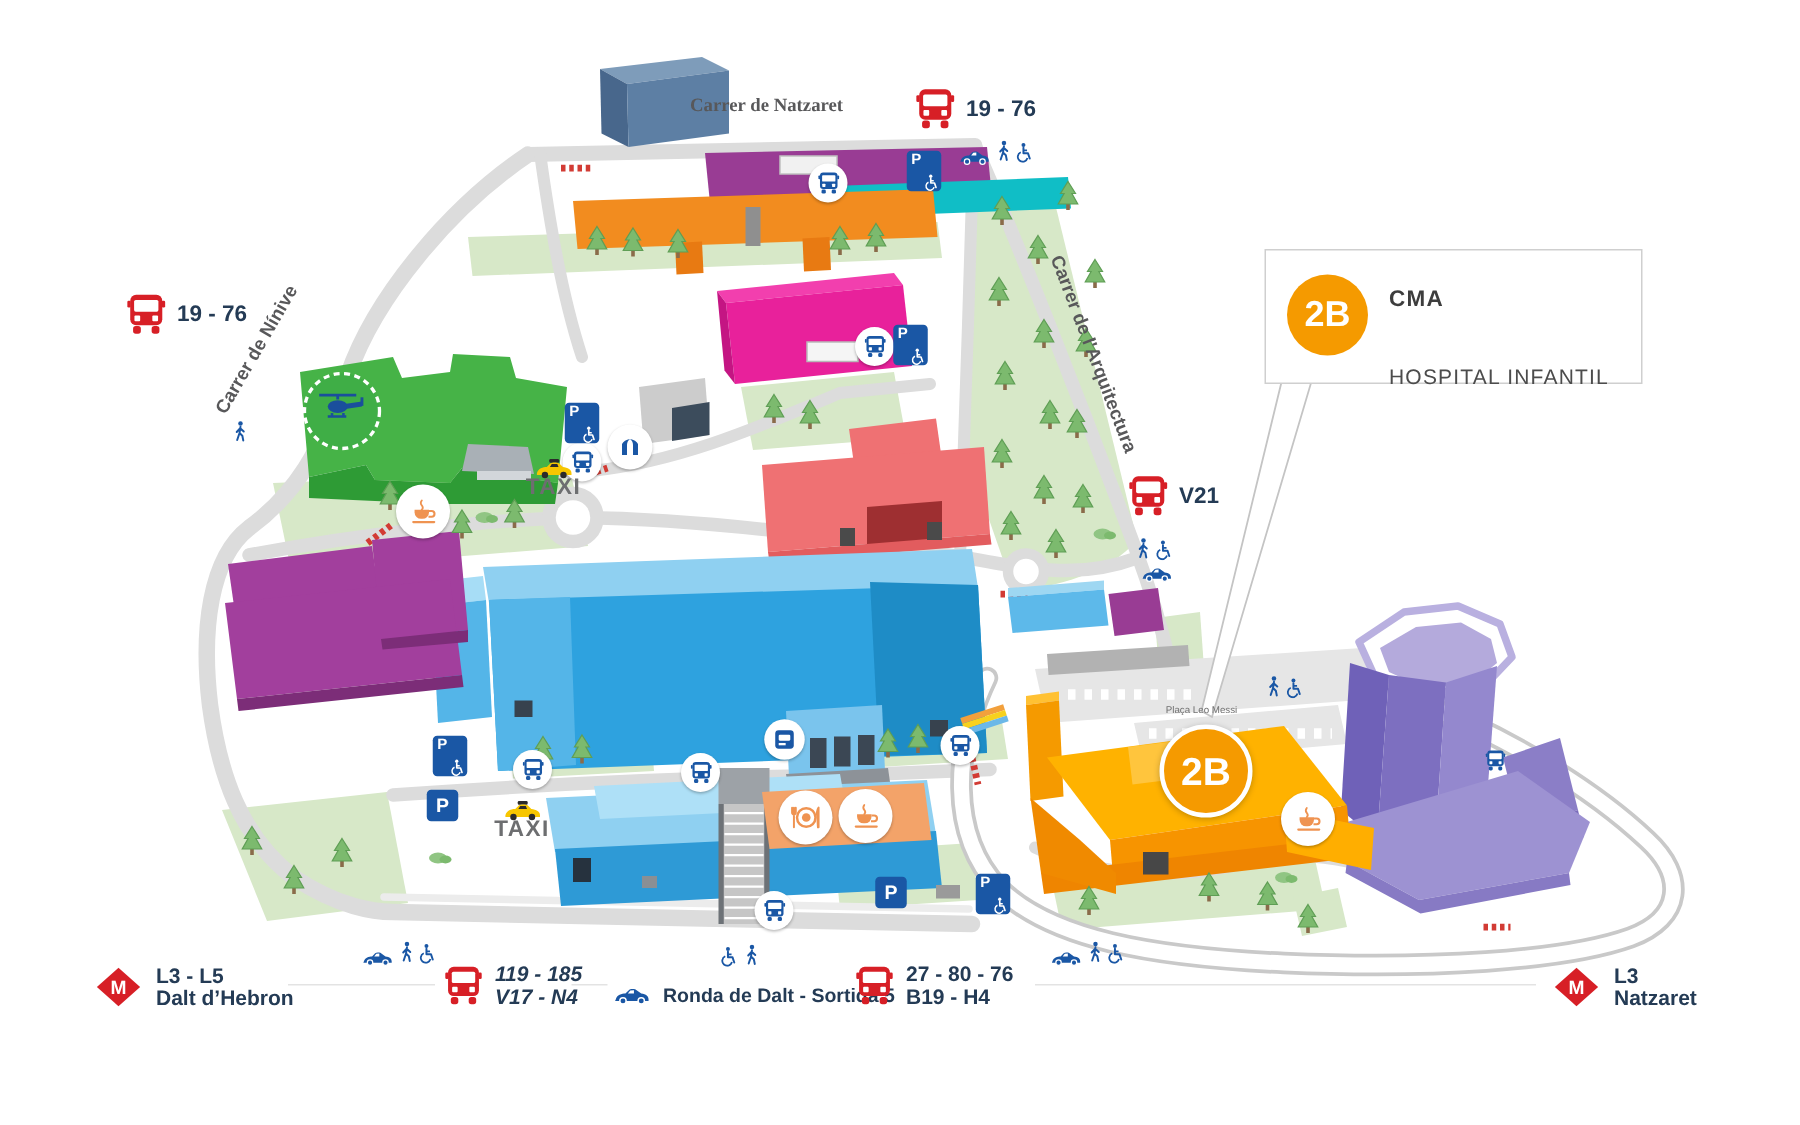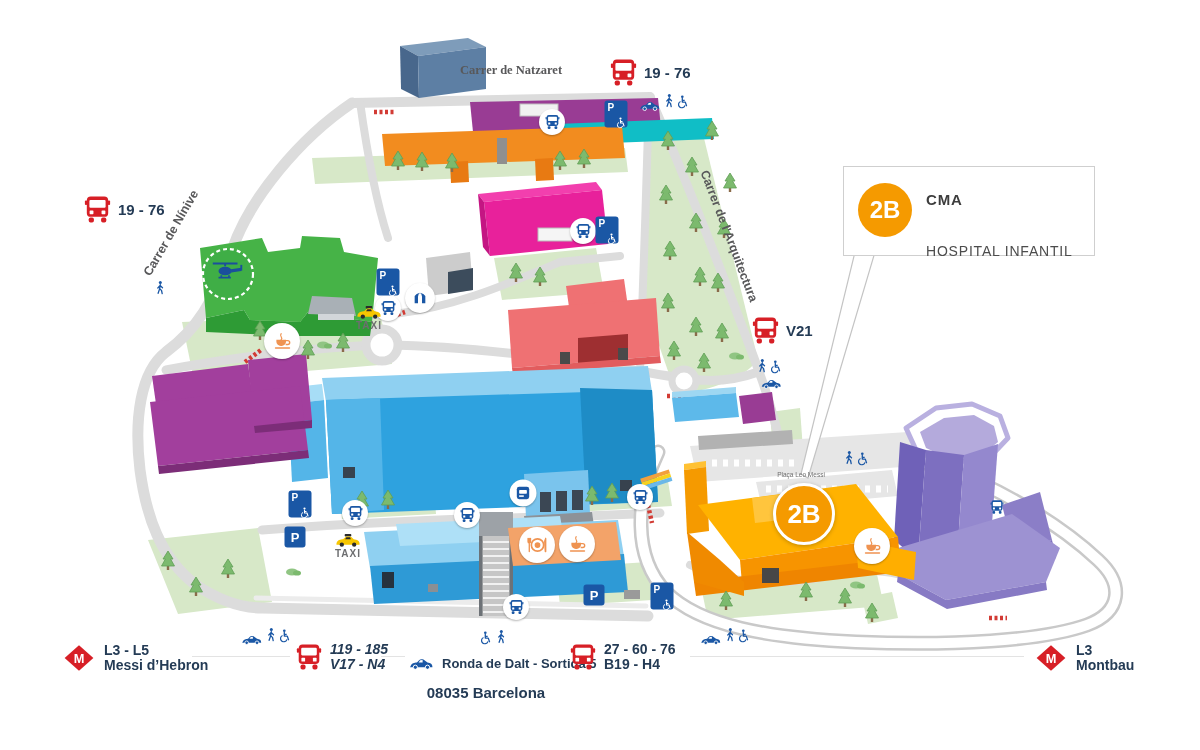--- a/index.html
+++ b/index.html
@@ -16,21 +16,21 @@
   .legitem{position:absolute;display:flex;align-items:center;gap:8px;}
   .legitem .txt{font-size:14px;font-weight:bold;color:#243b55;line-height:15px;white-space:nowrap;}
   .legline{position:absolute;height:1px;background:#e3e3e3;}
   #callout{position:absolute;left:843px;top:166px;width:250px;height:88px;background:#fff;border:1px solid #cfcfcf;}
   #callout .ccircle{position:absolute;left:14px;top:16px;width:54px;height:54px;border-radius:50%;background:#f59a00;color:#fff;font-size:24px;font-weight:800;display:flex;align-items:center;justify-content:center;}
   #callout .ctitle{position:absolute;left:82px;top:24px;font-size:15px;font-weight:700;color:#3d3d3d;letter-spacing:.8px;}
   #callout .csub{position:absolute;left:82px;top:44px;font-size:14px;font-weight:500;color:#4c4c4c;letter-spacing:.8px;margin-top:32px;}
   #marker2b{position:absolute;left:773px;top:483px;width:56px;height:56px;border-radius:50%;background:#f59a00;border:3px solid #fff;box-shadow:0 1px 4px rgba(0,0,0,.25);color:#fff;font-size:26px;font-weight:800;display:flex;align-items:center;justify-content:center;}
   .psign{background:#1a57a5;border-radius:3px;color:#fff;}
   .taxi{position:absolute;transform:translate(-50%,-50%);display:flex;flex-direction:column;align-items:center;}
-  .taxi .tl{font-size:10px;font-weight:800;color:#6d6e70;letter-spacing:1px;line-height:10px;}
+  .taxi .tl{font-size:15px;font-weight:800;color:#6d6e70;letter-spacing:1px;line-height:10px;}
   #address{position:absolute;left:286px;top:684px;width:400px;text-align:center;color:#243b55;font-weight:bold;font-size:15px;line-height:17px;}
 </style>
 </head>
 <body>
 
 <div id="map">
 
 <svg id="base" width="1200" height="750" viewBox="0 0 1200 750">
   <defs>
     <g id="tr">
@@ -308,21 +308,21 @@
   <div class="csub">HOSPITAL INFANTIL</div>
 </div>
 <div id="marker2b">2B</div>
 
 <div class="legitem" style="left:62px;top:642px;">
   <span class="micon" style="width:34px;height:32px;"><svg viewBox="0 0 40 40" width="100%" height="100%">
           <polygon points="20,4 38,20 20,36 2,20" fill="#d71f26"></polygon>
           <text x="20" y="26" text-anchor="middle" font-size="16" font-weight="bold" fill="#fff" font-family="Liberation Sans,sans-serif">M</text>
         </svg></span>
   <span class="txt"><span>L3 - L5</span><br>
-  <span>Messi d’Hebron</span></span>
+  <span>Dalt d’Hebron</span></span>
 </div>
 <div class="legitem" style="left:296px;top:642px;font-style:italic;">
   <span class="bicon2" style="width:26px;height:30px;"><svg viewBox="0 0 24 26" width="100%" height="100%">
           <rect x="2.5" y="1.5" width="19" height="18" rx="3.5" fill="#d71f26"></rect>
           <rect x="4.8" y="4.5" width="14.4" height="7" rx="1" fill="#fff"></rect>
           <rect x="5" y="13.8" width="3.4" height="3.4" rx="0.6" fill="#fff"></rect>
           <rect x="15.6" y="13.8" width="3.4" height="3.4" rx="0.6" fill="#fff"></rect>
           <rect x="0.8" y="5" width="2" height="4" rx="0.8" fill="#d71f26"></rect>
           <rect x="21.2" y="5" width="2" height="4" rx="0.8" fill="#d71f26"></rect>
           <rect x="4.2" y="20" width="4.6" height="4.5" rx="1.6" fill="#d71f26"></rect>
@@ -344,37 +344,36 @@
   <span class="bicon2" style="width:26px;height:30px;"><svg viewBox="0 0 24 26" width="100%" height="100%">
           <rect x="2.5" y="1.5" width="19" height="18" rx="3.5" fill="#d71f26"></rect>
           <rect x="4.8" y="4.5" width="14.4" height="7" rx="1" fill="#fff"></rect>
           <rect x="5" y="13.8" width="3.4" height="3.4" rx="0.6" fill="#fff"></rect>
           <rect x="15.6" y="13.8" width="3.4" height="3.4" rx="0.6" fill="#fff"></rect>
           <rect x="0.8" y="5" width="2" height="4" rx="0.8" fill="#d71f26"></rect>
           <rect x="21.2" y="5" width="2" height="4" rx="0.8" fill="#d71f26"></rect>
           <rect x="4.2" y="20" width="4.6" height="4.5" rx="1.6" fill="#d71f26"></rect>
           <rect x="15.2" y="20" width="4.6" height="4.5" rx="1.6" fill="#d71f26"></rect>
         </svg></span>
-  <span class="txt"><span>27 - 60 - 76</span><br>
+  <span class="txt"><span>27 - 80 - 76</span><br>
   <span>B19 - H4</span></span>
 </div>
 <div class="legitem" style="left:1034px;top:642px;">
   <span class="micon" style="width:34px;height:32px;"><svg viewBox="0 0 40 40" width="100%" height="100%">
           <polygon points="20,4 38,20 20,36 2,20" fill="#d71f26"></polygon>
           <text x="20" y="26" text-anchor="middle" font-size="16" font-weight="bold" fill="#fff" font-family="Liberation Sans,sans-serif">M</text>
         </svg></span>
   <span class="txt"><span>L3</span><br>
-  <span>Montbau</span></span>
+  <span>Natzaret</span></span>
 </div>
 <div class="legline" style="left:192px;top:656px;width:98px;"></div>
 <div class="legline" style="left:381px;top:656px;width:24px;"></div>
 <div class="legline" style="left:690px;top:656px;width:334px;"></div>
 
 <div id="address">
-  <div>08035 Barcelona</div>
 </div>
 
 <div class="ov circ" style="left: 552px; top: 122px; width: 26px; height: 26px;">
       <span style="width:15px;height:16px;display:block;"><svg viewBox="0 0 24 26" width="100%" height="100%">
           <rect x="2.5" y="1.5" width="19" height="18" rx="3.5" fill="#1a57a5"></rect>
           <rect x="4.8" y="4.5" width="14.4" height="7" rx="1" fill="#fff"></rect>
           <rect x="5" y="13.8" width="3.4" height="3.4" rx="0.6" fill="#fff"></rect>
           <rect x="15.6" y="13.8" width="3.4" height="3.4" rx="0.6" fill="#fff"></rect>
           <rect x="0.8" y="5" width="2" height="4" rx="0.8" fill="#1a57a5"></rect>
           <rect x="21.2" y="5" width="2" height="4" rx="0.8" fill="#1a57a5"></rect>

